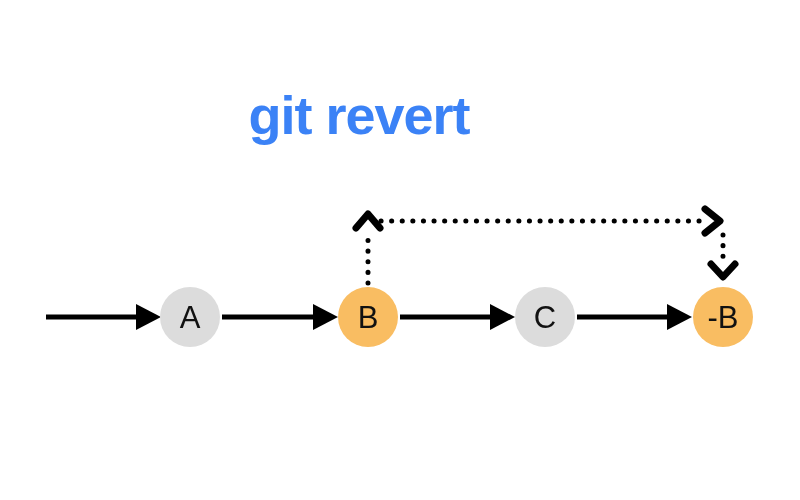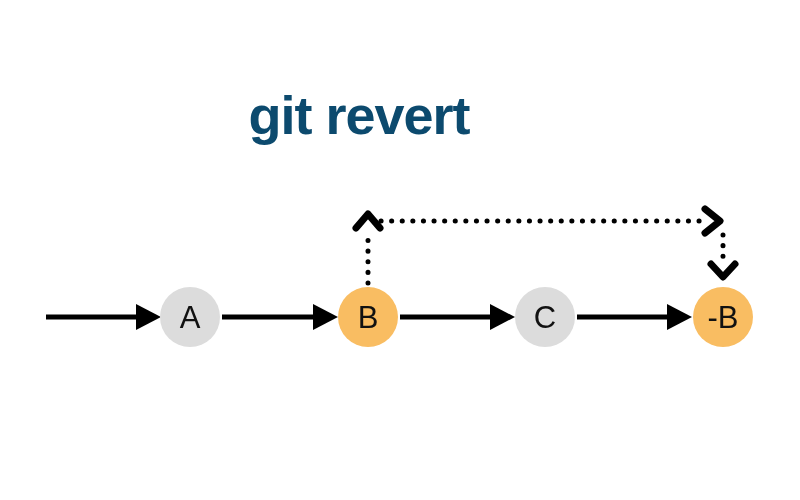--- a/index.html
+++ b/index.html
@@ -17,21 +17,21 @@
   }
   .title {
     position: absolute;
     top: 88px;
     left: 0;
     width: 718px;
     text-align: center;
     font-size: 54px;
     font-weight: 800;
     letter-spacing: -1px;
-    color: #0c4a6e;
+    color: #3b82f6;
     line-height: 1;
   }
   .diagram-svg {
     position: absolute;
     top: 0;
     left: 0;
   }
   .edge-line {
     stroke: #000000;
     stroke-width: 5;

